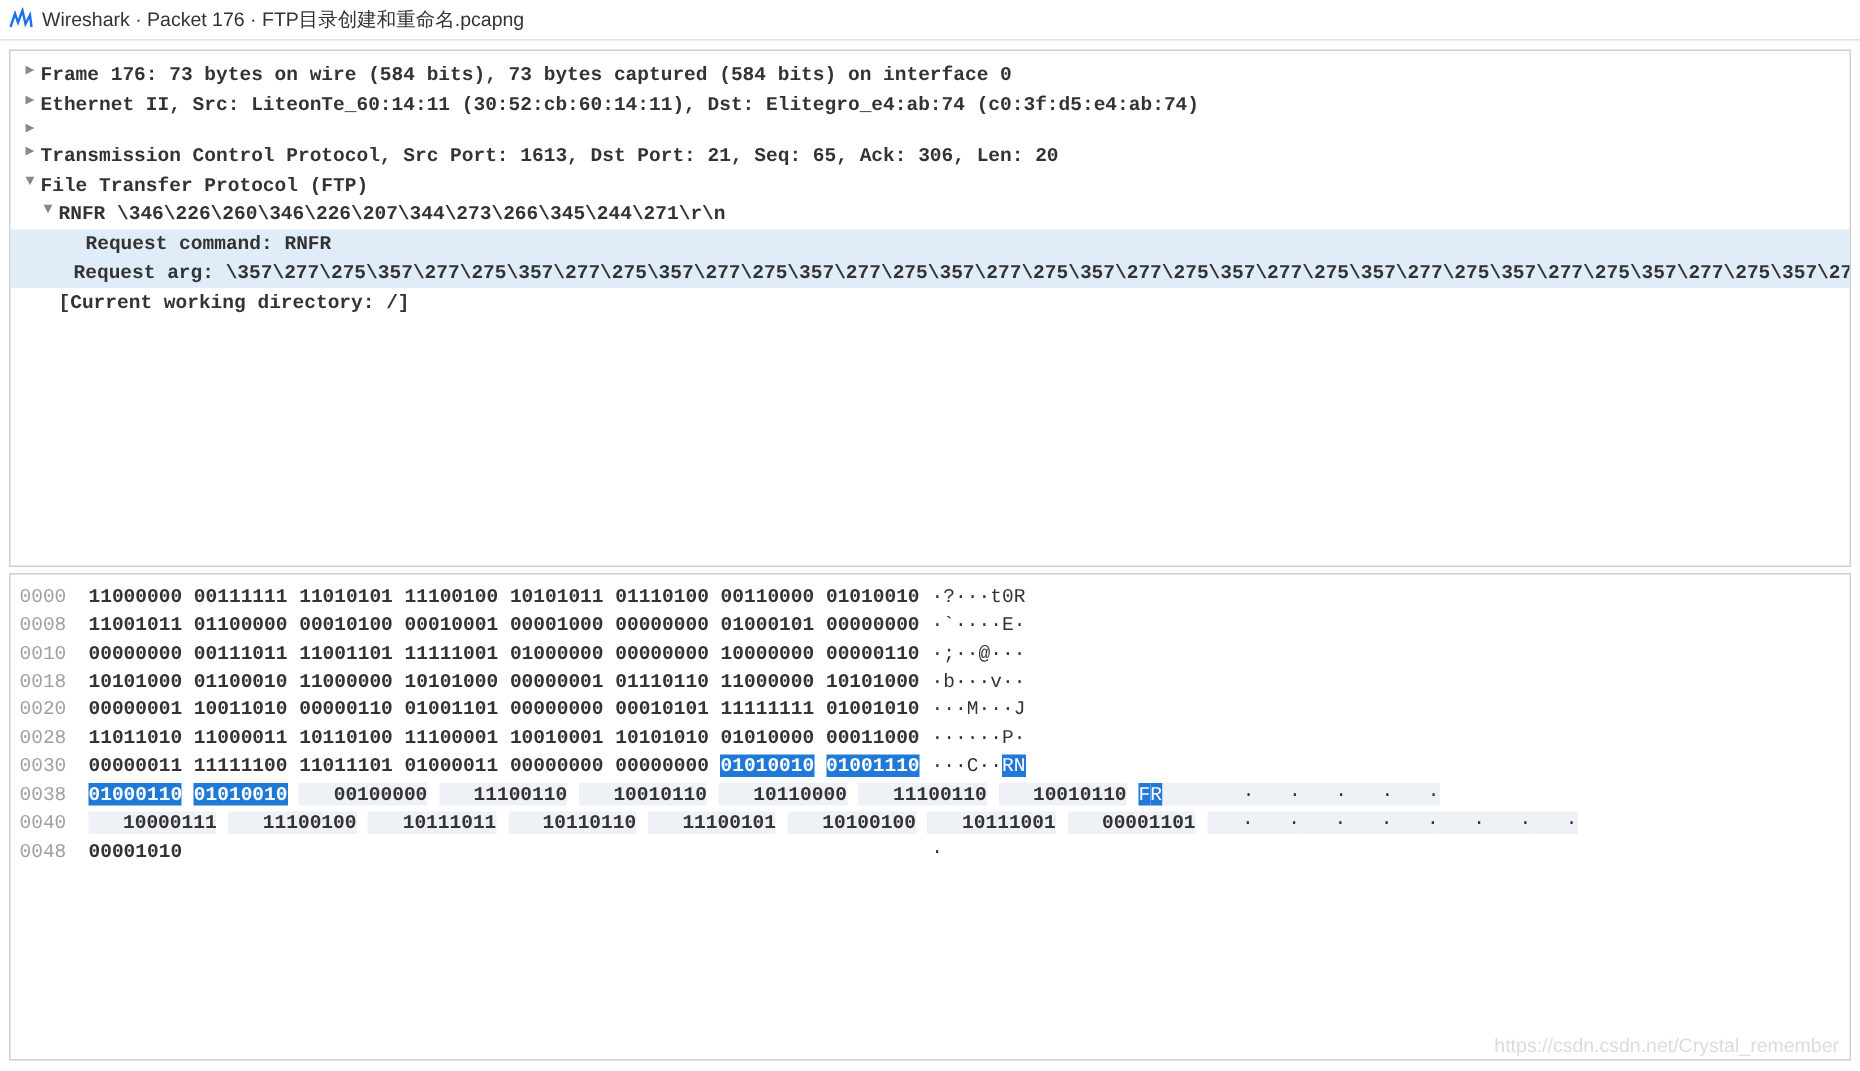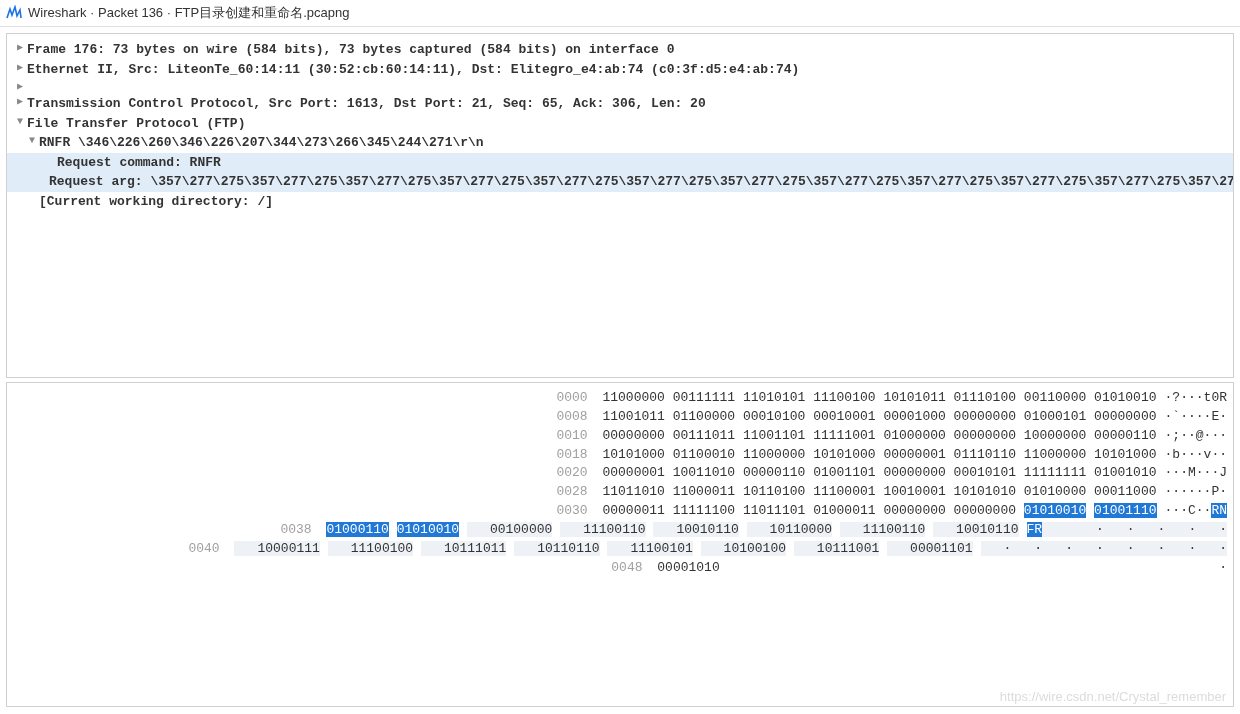--- a/index.html
+++ b/index.html
@@ -74,28 +74,28 @@
       font-family: "Consolas", "Courier New", monospace;
       font-size: 13px;
       line-height: 1.45;
       background: #ffffff;
       height: 325px;
     }
     .hex-row {
       display: flex;
       padding: 0 6px;
       white-space: pre;
-      justify-content: flex-end;
     }
     .hex-offset {
       color: #a0a0a0;
       width: 46px;
     }
     .hex-bytes {
       white-space: pre;
+      font-weight: bold;
     }
     .hex-ascii {
       white-space: pre;
       padding-left: 8px;
     }
     .hl-sel {
       background: #2078d7;
       color: #ffffff;
     }
     .hl-range {
@@ -112,21 +112,21 @@
       pointer-events: none;
     }
   </style>
 </head>
 <body>
 
 <div class="titlebar">
   <svg class="titlebar-icon" viewBox="0 0 16 16">
     <path d="M1 13 L4 4 L6 10 L9 2 L11 11 L14 5 L15 13" stroke="#1a73e8" stroke-width="1.6" fill="none"></path>
   </svg>
-  <span class="titlebar-text">Wireshark · Packet 136 · FTP目录创建和重命名.pcapng</span>
+  <span class="titlebar-text">Wireshark · Packet 176 · FTP目录创建和重命名.pcapng</span>
 </div>
 
 <div class="content-panel">
   <div class="tree-row">
     <span class="tree-expander">▶</span>
     <span class="tree-row-text">Frame 176: 73 bytes on wire (584 bits), 73 bytes captured (584 bits) on interface 0</span>
   </div>
   <div class="tree-row">
     <span class="tree-expander">▶</span>
     <span class="tree-row-text">Ethernet II, Src: LiteonTe_60:14:11 (30:52:cb:60:14:11), Dst: Elitegro_e4:ab:74 (c0:3f:d5:e4:ab:74)</span>
@@ -166,13 +166,13 @@
     <div class="hex-row"><span class="hex-offset">0010</span><span class="hex-bytes"><span>00000000</span> <span>00111011</span> <span>11001101</span> <span>11111001</span> <span>01000000</span> <span>00000000</span> <span>10000000</span> <span>00000110</span></span><span class="hex-ascii"><span>·</span><span>;</span><span>·</span><span>·</span><span>@</span><span>·</span><span>·</span><span>·</span></span></div>
     <div class="hex-row"><span class="hex-offset">0018</span><span class="hex-bytes"><span>10101000</span> <span>01100010</span> <span>11000000</span> <span>10101000</span> <span>00000001</span> <span>01110110</span> <span>11000000</span> <span>10101000</span></span><span class="hex-ascii"><span>·</span><span>b</span><span>·</span><span>·</span><span>·</span><span>v</span><span>·</span><span>·</span></span></div>
     <div class="hex-row"><span class="hex-offset">0020</span><span class="hex-bytes"><span>00000001</span> <span>10011010</span> <span>00000110</span> <span>01001101</span> <span>00000000</span> <span>00010101</span> <span>11111111</span> <span>01001010</span></span><span class="hex-ascii"><span>·</span><span>·</span><span>·</span><span>M</span><span>·</span><span>·</span><span>·</span><span>J</span></span></div>
     <div class="hex-row"><span class="hex-offset">0028</span><span class="hex-bytes"><span>11011010</span> <span>11000011</span> <span>10110100</span> <span>11100001</span> <span>10010001</span> <span>10101010</span> <span>01010000</span> <span>00011000</span></span><span class="hex-ascii"><span>·</span><span>·</span><span>·</span><span>·</span><span>·</span><span>·</span><span>P</span><span>·</span></span></div>
     <div class="hex-row"><span class="hex-offset">0030</span><span class="hex-bytes"><span>00000011</span> <span>11111100</span> <span>11011101</span> <span>01000011</span> <span>00000000</span> <span>00000000</span> <span class="hl-sel">01010010</span> <span class="hl-sel">01001110</span></span><span class="hex-ascii"><span>·</span><span>·</span><span>·</span><span>C</span><span>·</span><span>·</span><span class="hl-sel">R</span><span class="hl-sel">N</span></span></div>
     <div class="hex-row"><span class="hex-offset">0038</span><span class="hex-bytes"><span class="hl-sel">01000110</span> <span class="hl-sel">01010010</span> <span class="hl-range">00100000</span> <span class="hl-range">11100110</span> <span class="hl-range">10010110</span> <span class="hl-range">10110000</span> <span class="hl-range">11100110</span> <span class="hl-range">10010110</span></span><span class="hex-ascii"><span class="hl-sel">F</span><span class="hl-sel">R</span><span class="hl-range"> </span><span class="hl-range">·</span><span class="hl-range">·</span><span class="hl-range">·</span><span class="hl-range">·</span><span class="hl-range">·</span></span></div>
     <div class="hex-row"><span class="hex-offset">0040</span><span class="hex-bytes"><span class="hl-range">10000111</span> <span class="hl-range">11100100</span> <span class="hl-range">10111011</span> <span class="hl-range">10110110</span> <span class="hl-range">11100101</span> <span class="hl-range">10100100</span> <span class="hl-range">10111001</span> <span class="hl-range">00001101</span></span><span class="hex-ascii"><span class="hl-range">·</span><span class="hl-range">·</span><span class="hl-range">·</span><span class="hl-range">·</span><span class="hl-range">·</span><span class="hl-range">·</span><span class="hl-range">·</span><span class="hl-range">·</span></span></div>
     <div class="hex-row"><span class="hex-offset">0048</span><span class="hex-bytes"><span>00001010</span>                                                               </span><span class="hex-ascii"><span>·</span></span></div>
   </div>
 
-<div class="watermark">https://wire.csdn.net/Crystal_remember</div>
+<div class="watermark">https://csdn.csdn.net/Crystal_remember</div>
 
 </body></html>

